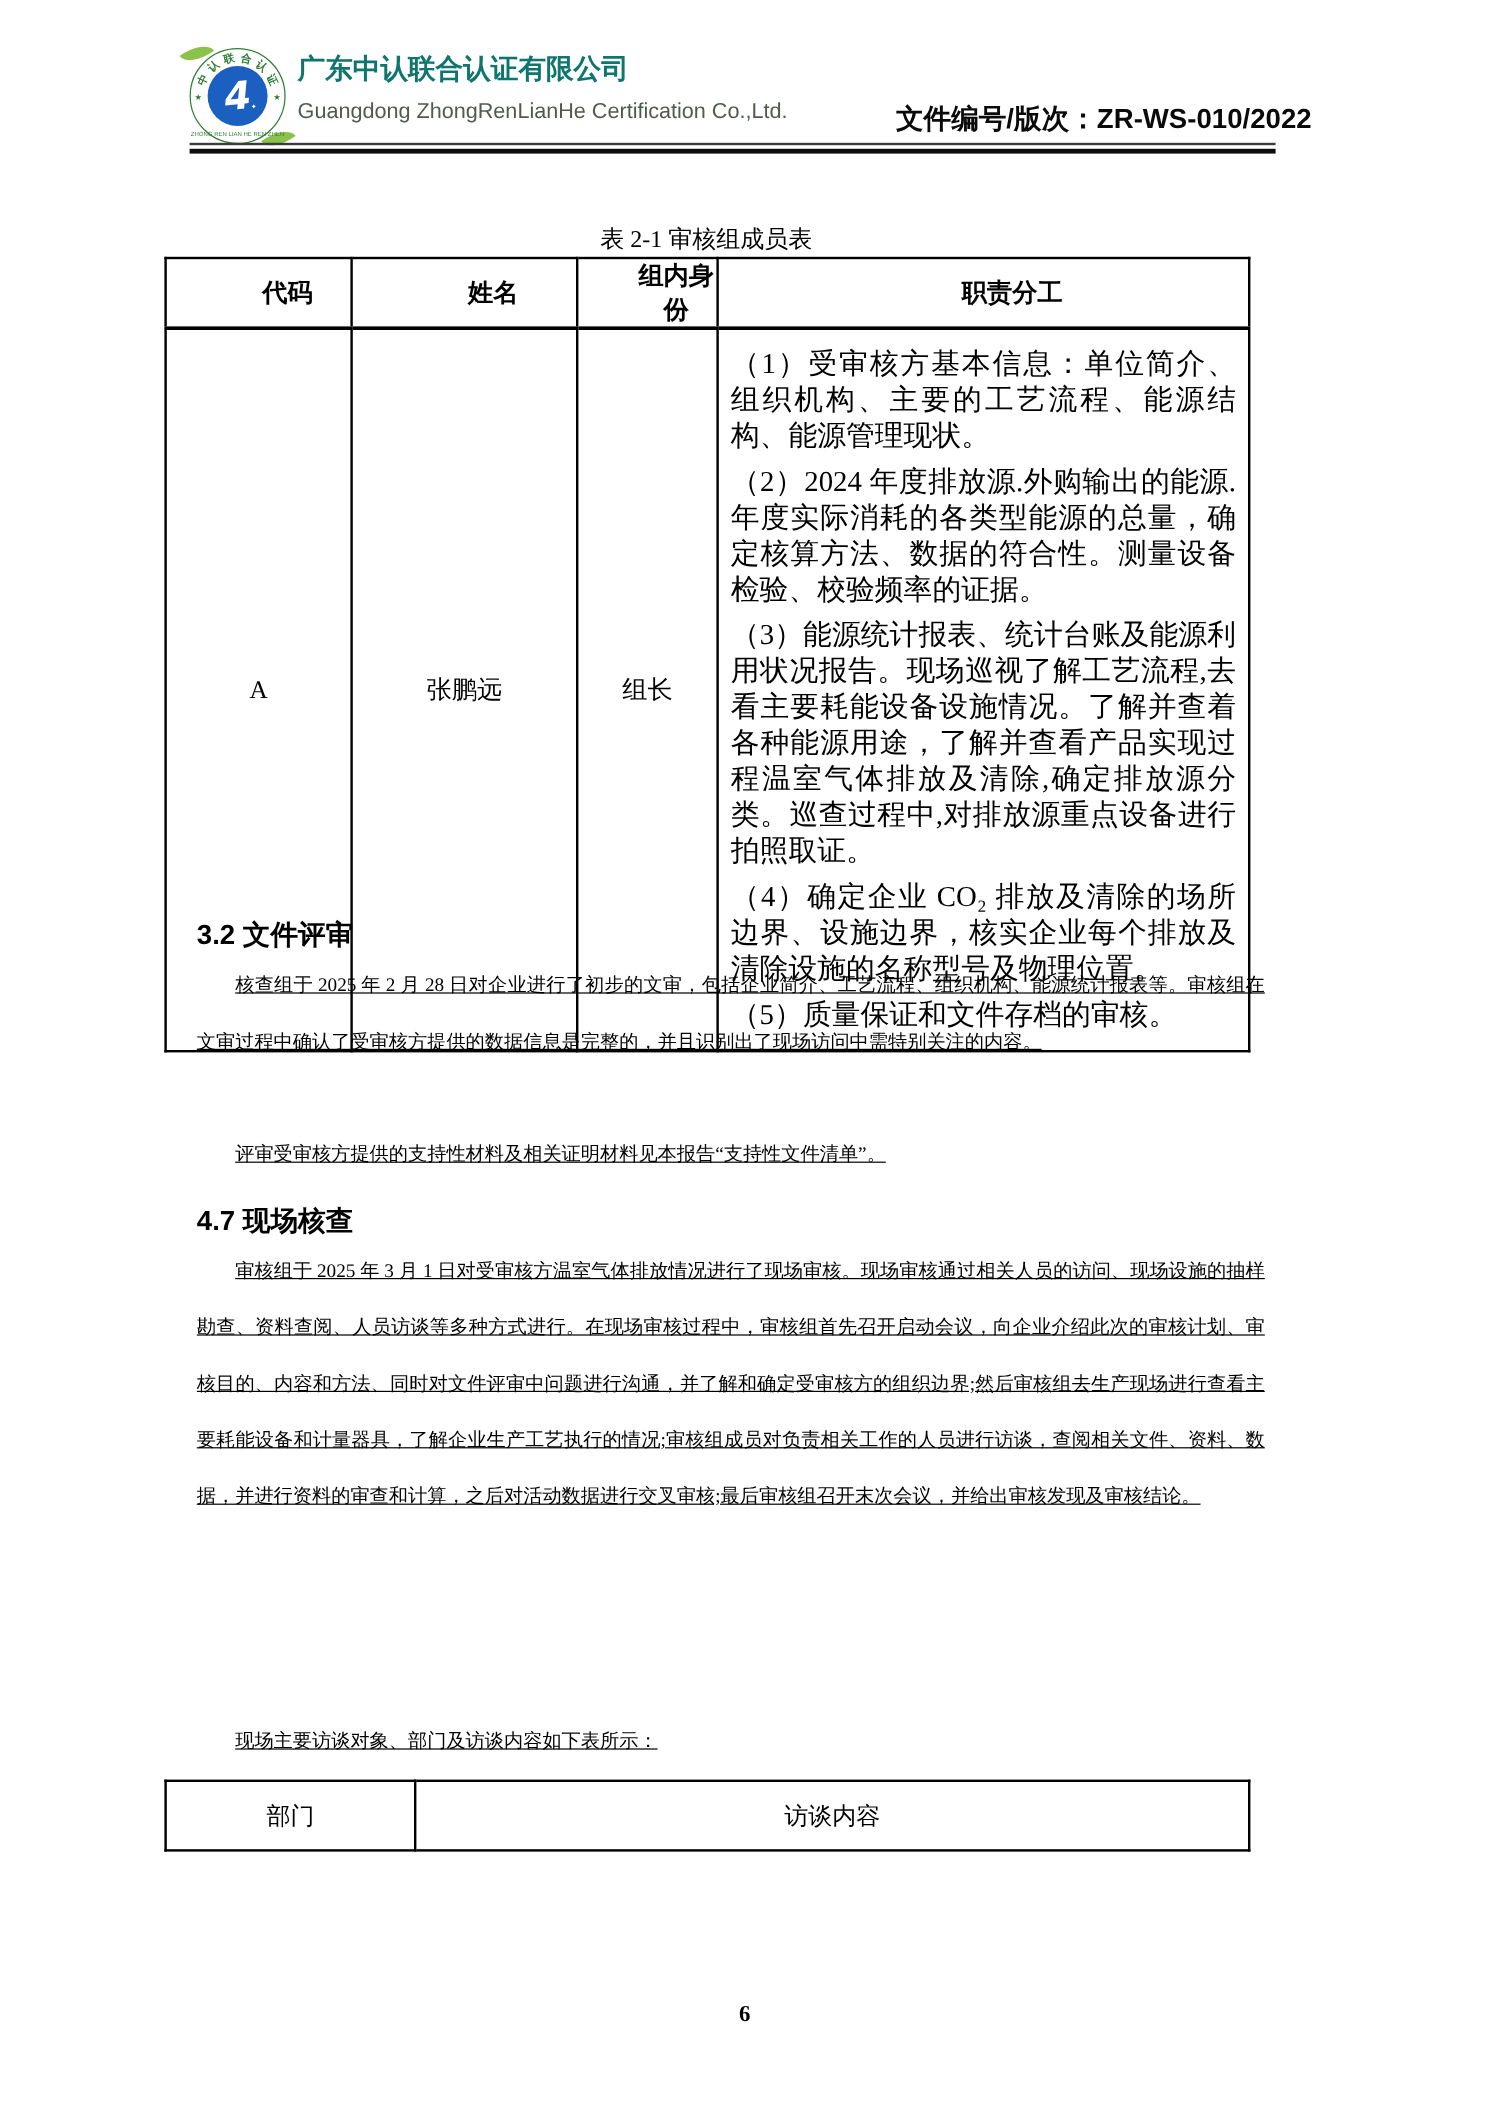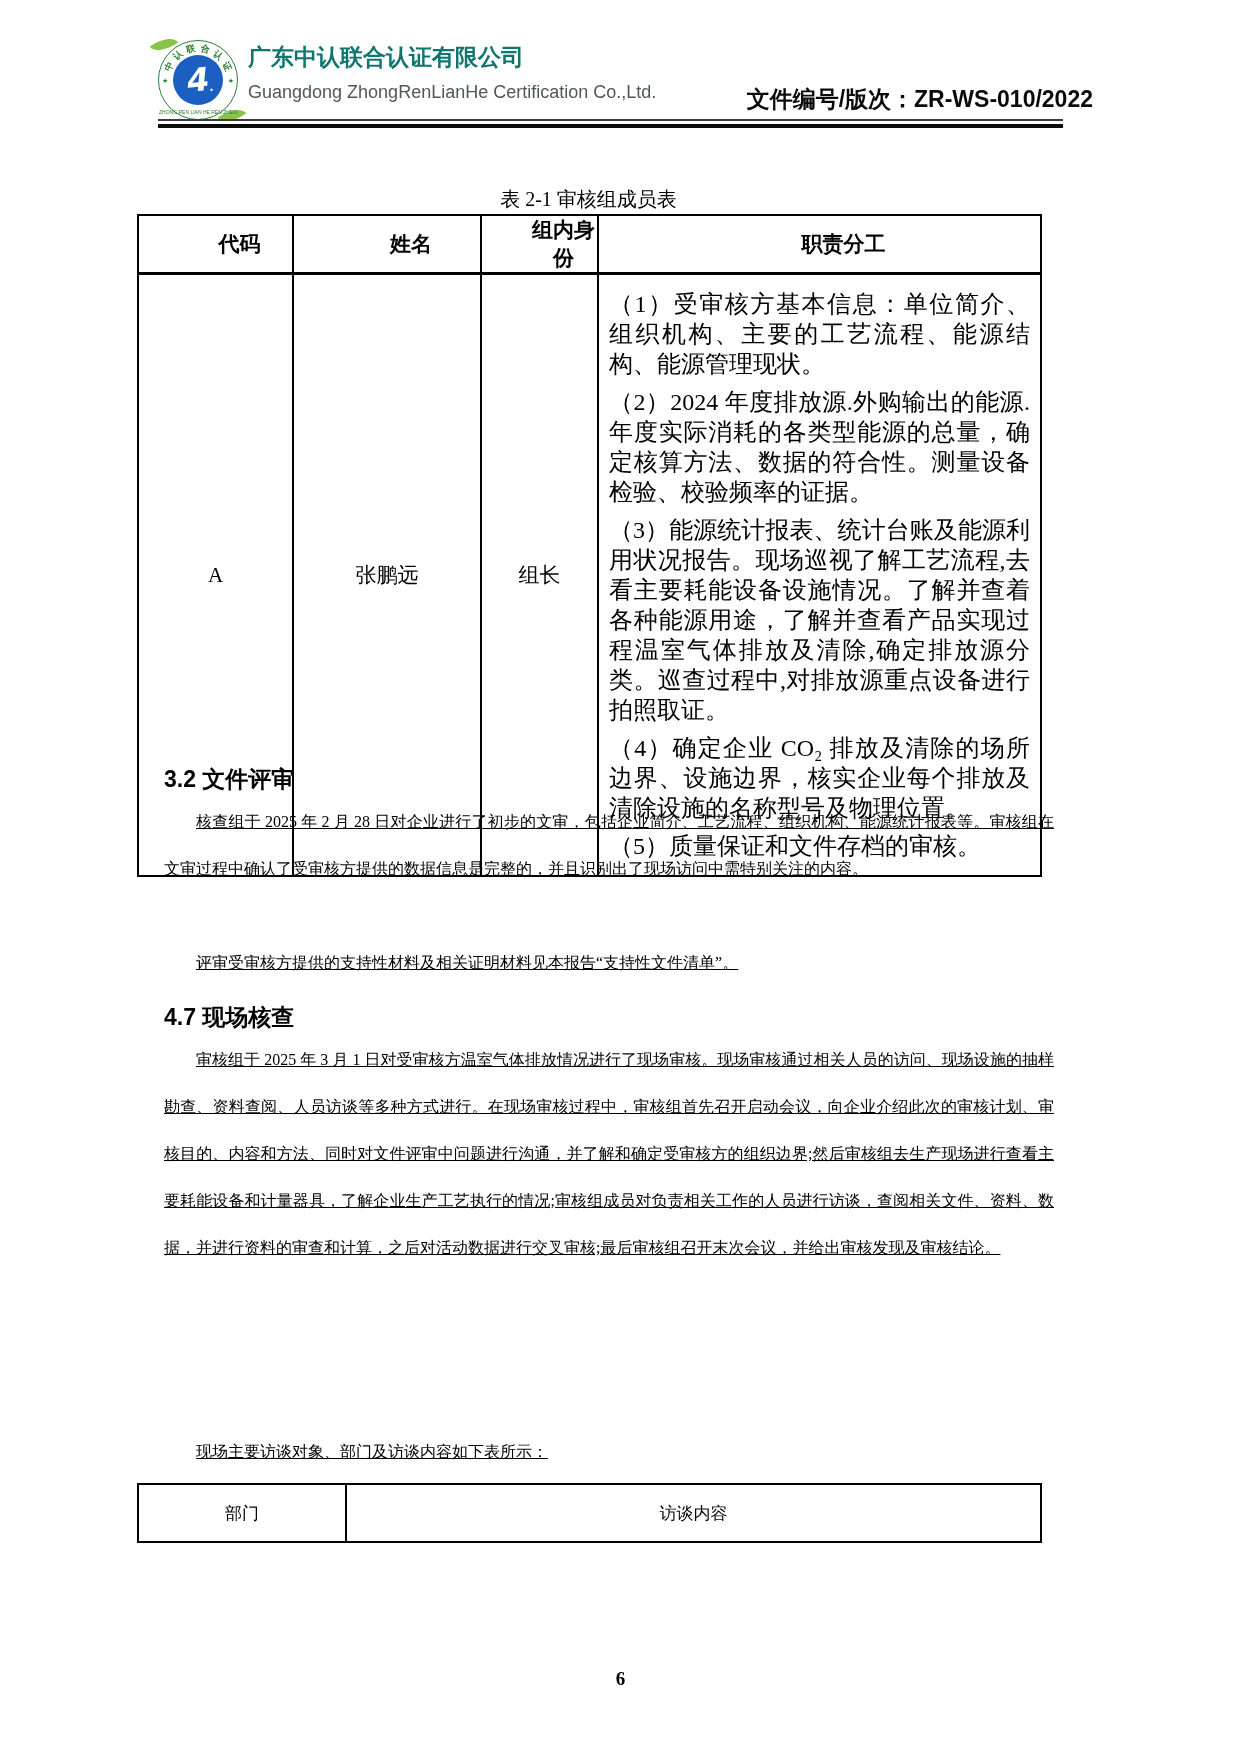--- a/index.html
+++ b/index.html
@@ -54,21 +54,21 @@
   .member-table td.duties-cell{vertical-align:middle;padding:6px 10px;}
   .duties-cell p{margin:8px 0;font-size:24px;line-height:30px;text-align:justify;}
   
   .sec-heading{position:absolute;left:164px;font-size:23px;font-weight:bold;
         font-family:"Liberation Sans","DejaVu Sans",sans-serif;white-space:nowrap;}
   .body-par{position:absolute;left:164px;width:890px;font-size:16px;line-height:47px;
         text-align:justify;text-indent:2em;margin:0;text-decoration:underline;}
   .body-par.no-justify{text-align:left;}
   
   .interview-table{position:absolute;top:1483px;left:137px;width:903px;}
-  .interview-table th{border:2px solid #000;height:54px;font-weight:normal;font-size:17px;
+  .interview-table th{border:2px solid #000;height:54px;font-weight:normal;font-size:20px;
         text-align:center;}
   
   .page-num{position:absolute;top:1668px;left:0;width:1241px;text-align:center;
         font-size:19px;font-weight:bold;}
 </style>
 </head>
 <body>
 
 <div class="page">
 

